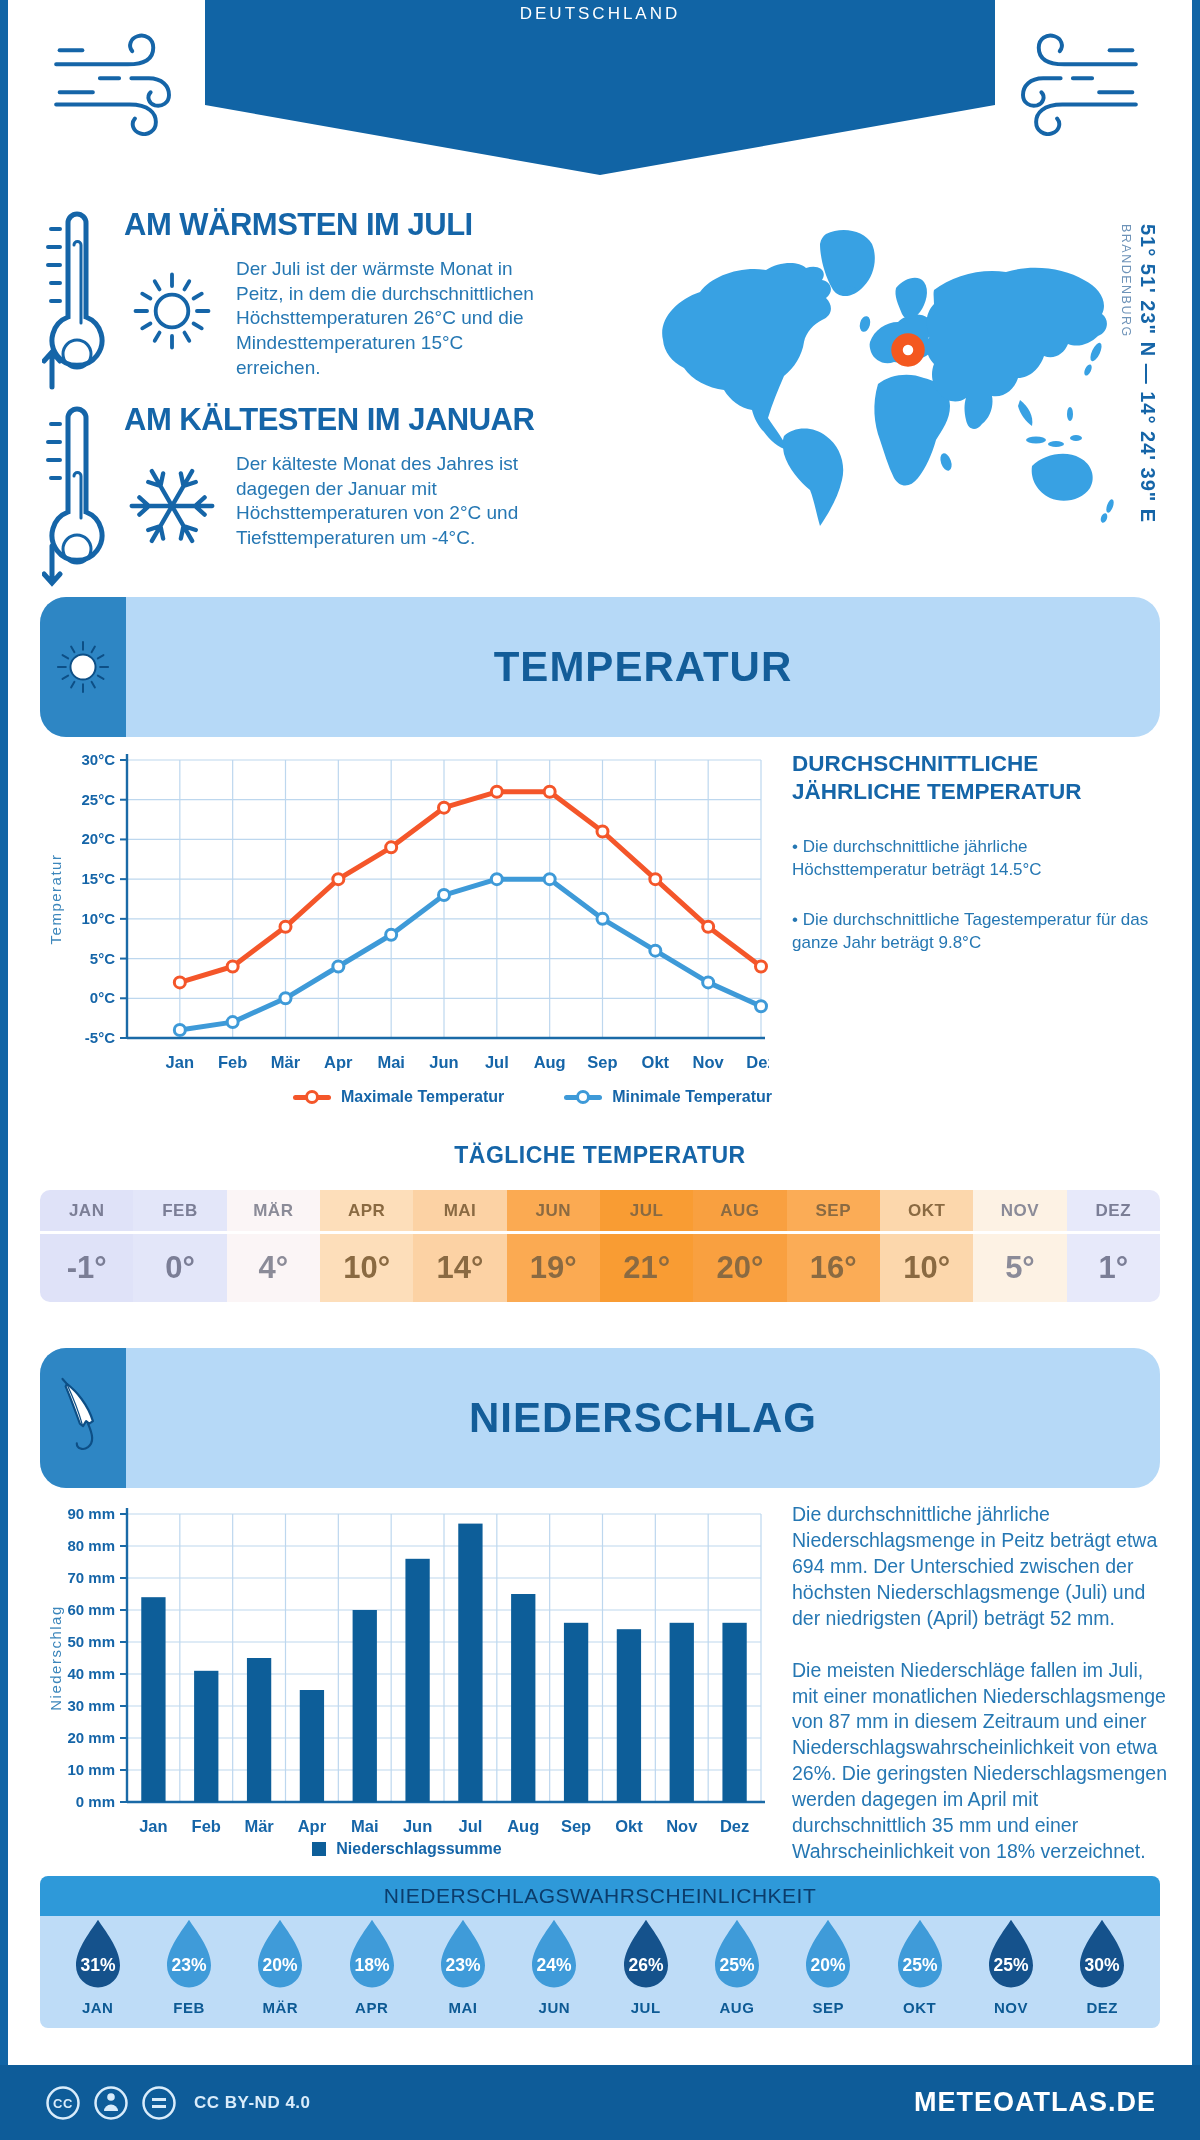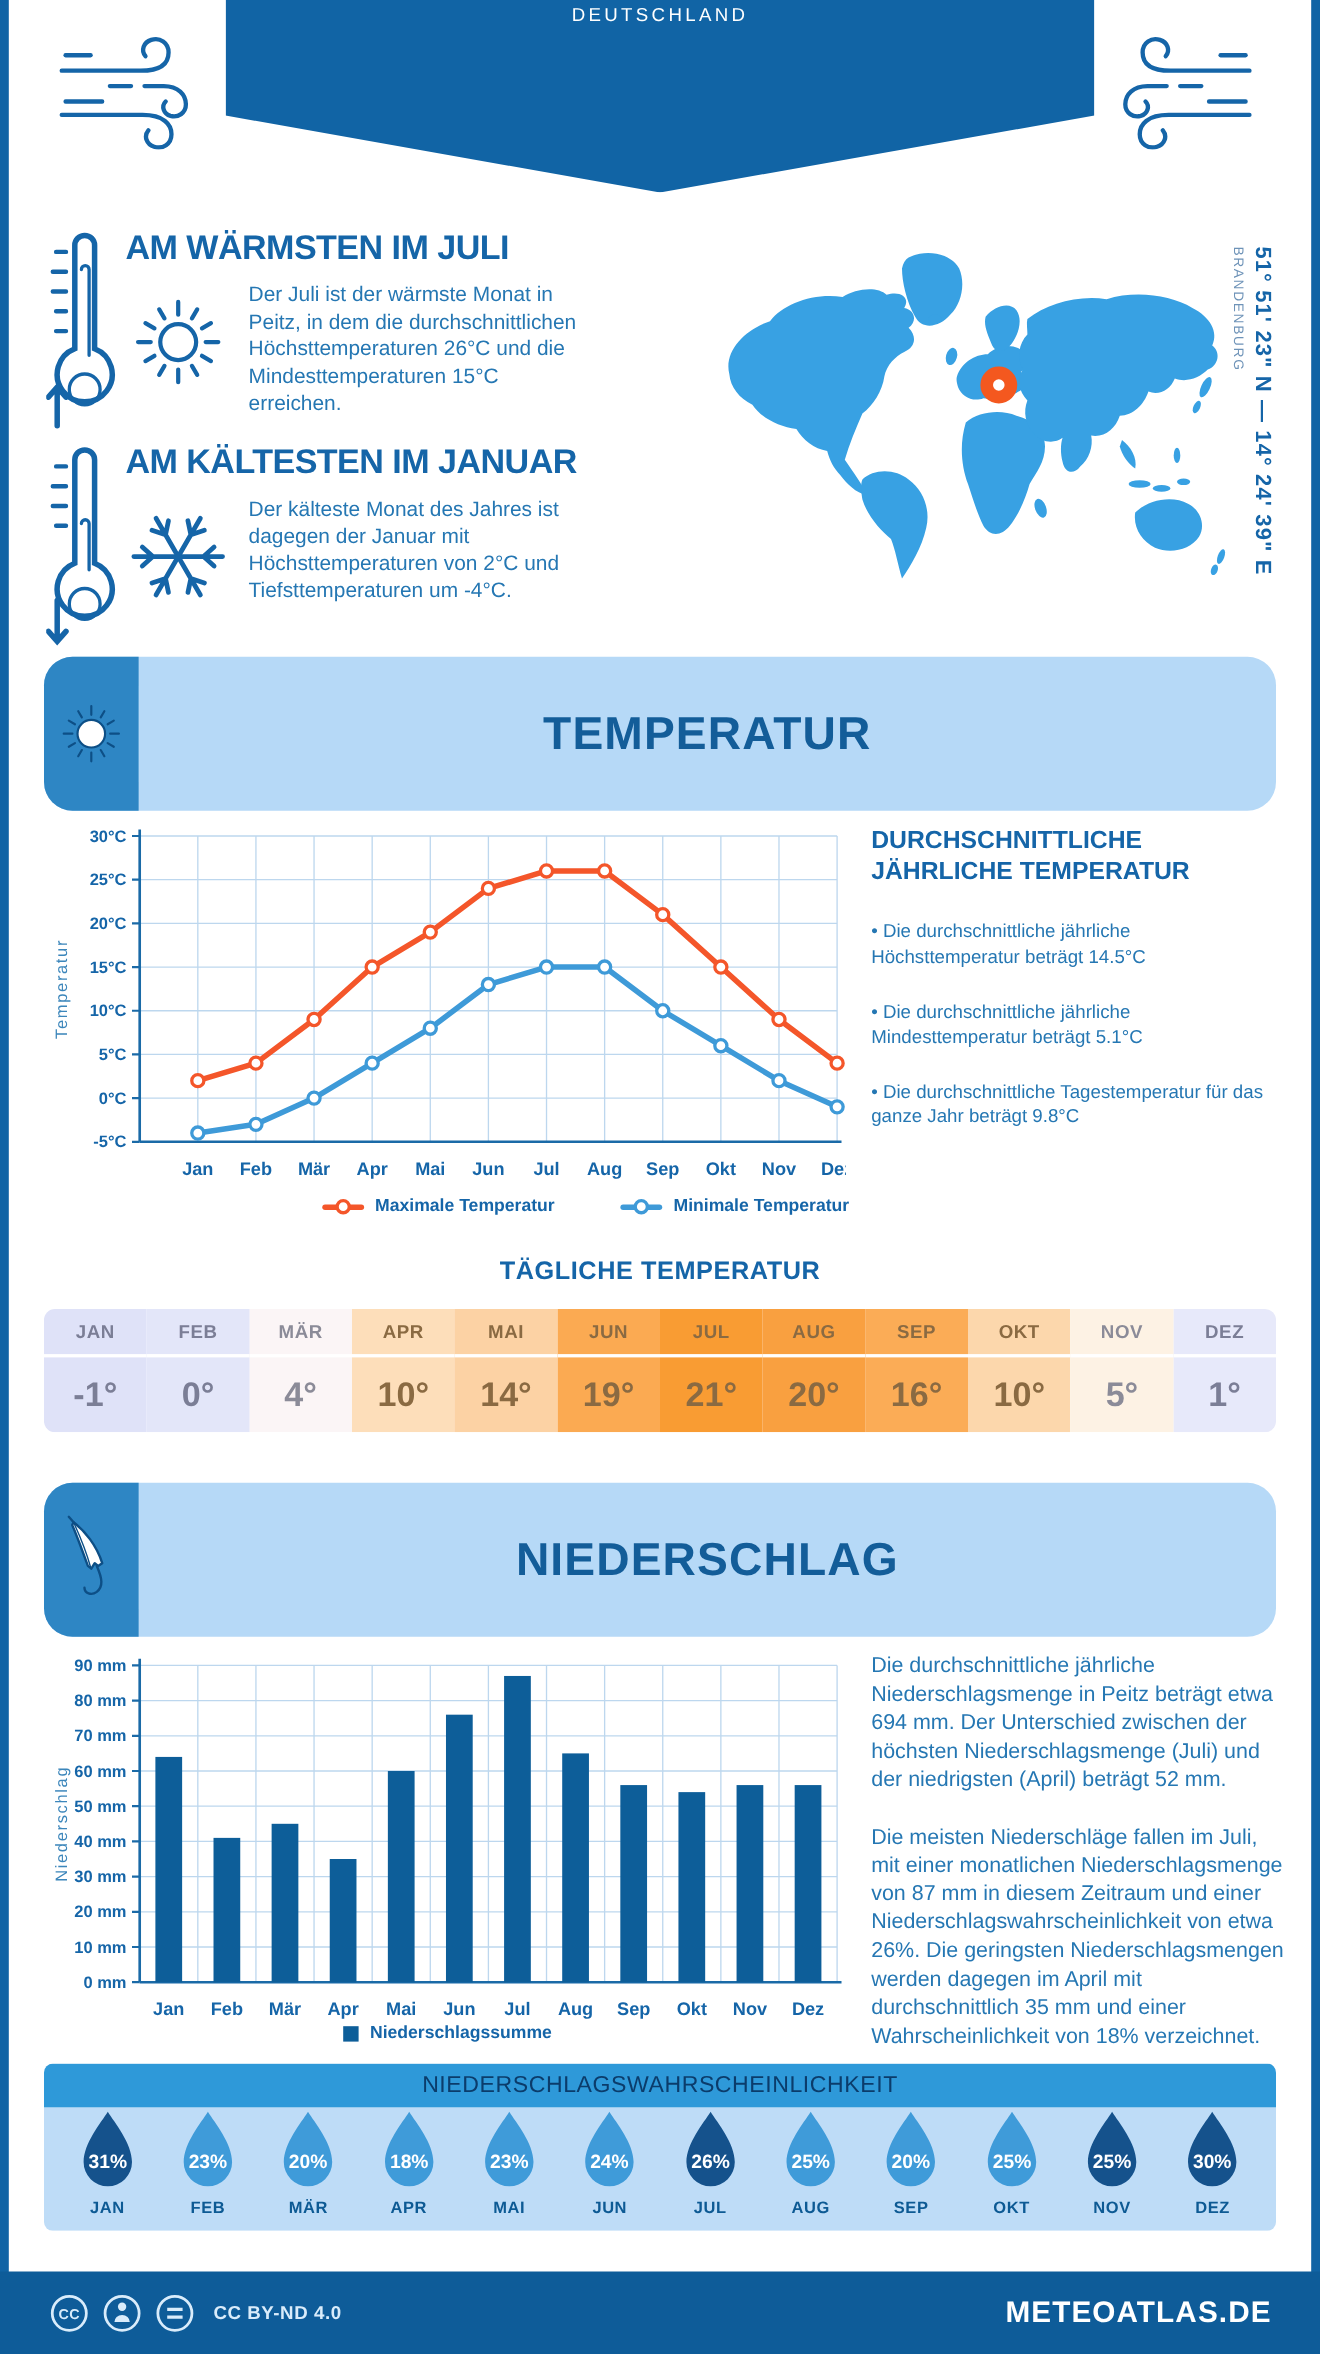--- a/index.html
+++ b/index.html
@@ -19,21 +19,21 @@
   
   .banner{position:absolute;left:205px;top:0;width:790px;height:175px;background:var(--primary);
           clip-path:polygon(0 0,100% 0,100% 60%,50% 100%,0 60%);text-align:center;color:#fff;z-index:2}
   .banner h1{margin:12px 0 0;font-size:68px;letter-spacing:3px;font-weight:bold}
   .banner .sub{font-size:17px;letter-spacing:3px;margin-top:4px}
   .wind{position:absolute;top:24px;width:150px;height:112px}
   .wind.left{left:38px}
   .wind.right{right:46px;transform:scaleX(-1)}
 
   
-  .hl{position:absolute;left:42px;width:575px;display:flex;gap:6px}
+  .hl{position:absolute;left:42px;width:575px;display:flex;gap:16px}
   #warm{top:203px}#cold{top:398px}
   .hl .thermo{flex:0 0 66px}
   .hl h2{margin:4px 0 10px;font-size:31px;color:var(--heading);letter-spacing:-0.5px}
   .hl .row{display:flex;gap:16px}
   .hl .row .sideicon{flex:0 0 96px;margin-top:10px}
   .hl p{margin:4px 0 0;width:302px;font-size:19px;line-height:1.3;color:var(--body)}
 
   
   .map{position:absolute;left:628px;top:192px;z-index:1}
   .vtext{position:absolute;writing-mode:vertical-rl;white-space:nowrap;z-index:2}
@@ -304,21 +304,20 @@
     </div>
     <div class="legend-item">
       <div class="lseg" style="color: rgb(62, 154, 216);"></div>
       <div class="">Minimale Temperatur</div>
     </div>
   </div>
 
 <div class="stats">
   <h3>DURCHSCHNITTLICHE JÄHRLICHE TEMPERATUR</h3>
   <p>• Die durchschnittliche jährliche Höchsttemperatur beträgt 14.5°C</p>
-  <p>• Die durchschnittliche jährliche Mindesttemperatur beträgt 5.1°C</p>
   <p>• Die durchschnittliche Tagestemperatur für das ganze Jahr beträgt 9.8°C</p>
 </div>
 
 <div id="daily-title">TÄGLICHE TEMPERATUR</div>
 <div id="daily-table">
     <div class="col" style="background: rgb(223, 226, 248); color: rgb(123, 126, 150);">
       <div class="m">JAN</div>
       <div class="v">-1°</div>
     </div>
     <div class="col" style="background: rgb(227, 230, 249); color: rgb(123, 126, 150);">

